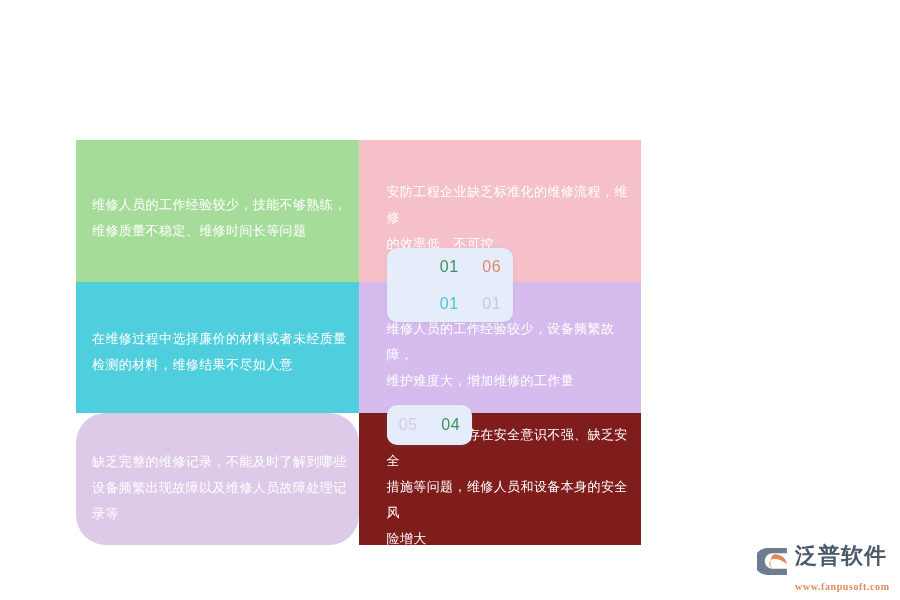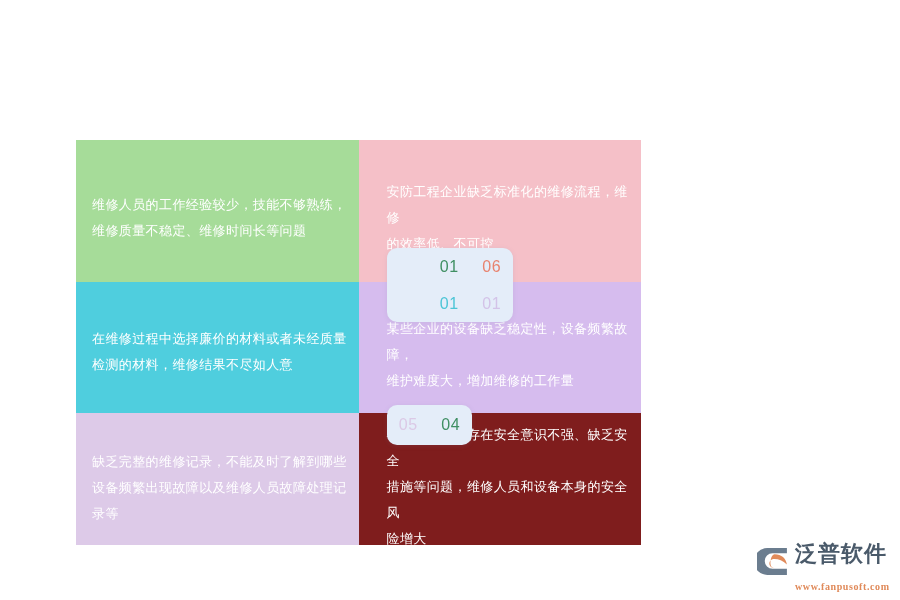--- a/index.html
+++ b/index.html
@@ -120,21 +120,21 @@
   #brand-text-wrap {
     display: flex;
     flex-direction: column;
     justify-content: flex-start;
   }
   #brand-name {
     font-size: 22px;
     color: #4a5a6a;
     line-height: 25px;
     letter-spacing: 1px;
-    font-family: Liberation Mono, monospace;
+    font-family: Liberation Serif, serif;
     font-weight: 600;
   }
   #brand-url {
     font-size: 10px;
     color: #e08a5a;
     line-height: 14px;
     letter-spacing: 0.6px;
     font-family: "Liberation Serif", "DejaVu Serif", serif;
     font-weight: 700;
     margin-top: 12px;
@@ -156,25 +156,25 @@
       <div class="panel-text">安防工程企业缺乏标准化的维修流程，维修
 的效率低、不可控</div>
     </div>
 
     <div class="panel col-left p3" style="background: rgb(79, 206, 222);">
       <div class="panel-text">在维修过程中选择廉价的材料或者未经质量
 检测的材料，维修结果不尽如人意</div>
     </div>
 
     <div class="panel col-right p4" style="background: rgb(214, 188, 238);">
-      <div class="panel-text">某些企业的设备缺乏稳定性，设备频繁故障，
+      <div class="panel-text">维修人员的工作经验较少，设备频繁故障，
 维护难度大，增加维修的工作量</div>
     </div>
 
-    <div class="panel col-left p5" style="background: rgb(221, 202, 232);">
+    <div class="panel col-left p5" style="background: rgb(221, 202, 232); border-radius: 30px;">
       <div class="panel-text">缺乏完整的维修记录，不能及时了解到哪些
 设备频繁出现故障以及维修人员故障处理记
 录等</div>
     </div>
 
     <div class="panel col-right p6" style="background: #7f1d1d;">
       <div class="panel-text">在维修过程中存在安全意识不强、缺乏安全
 措施等问题，维修人员和设备本身的安全风
 险增大</div>
     </div>

